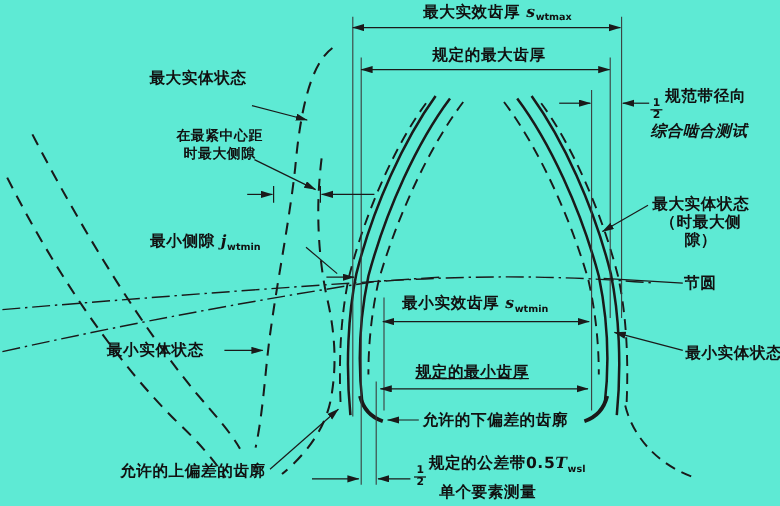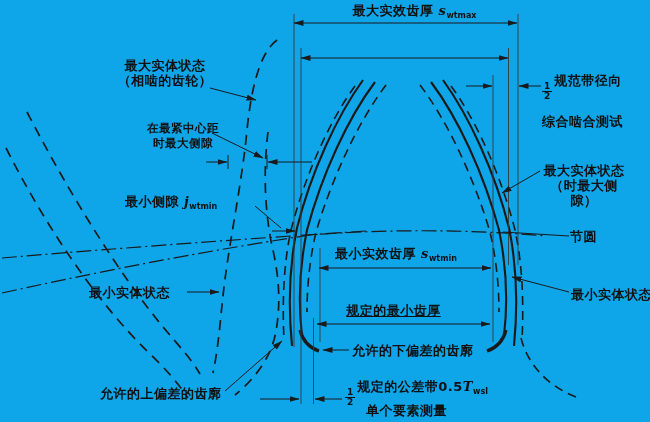--- a/index.html
+++ b/index.html
@@ -1,36 +1,36 @@
 <!DOCTYPE html>
 <html><head>
 <meta charset="utf-8">
 <style>
   html,body{margin:0;padding:0;background:#e8e8e8;}
   #figure{
-    position:relative;width:650px;height:422px;background:#0ea5e9;
+    position:relative;width:650px;height:422px;background:#5eead4;
     outline:1px solid #222;overflow:hidden;
     font-family:"DejaVu Sans","Liberation Sans",sans-serif;
     color:#111;
   }
   #drawing{position:absolute;left:0;top:0;}
   .lbl{
     position:absolute;font-size:13px;font-weight:600;line-height:15px;
     white-space:nowrap;color:#111;letter-spacing:.5px;
   }
   .lbl.center{text-align:center;white-space:normal;}
   .lbl .sym{font-style:italic;font-family:"DejaVu Serif",serif;font-weight:600;}
   .lbl sub{font-size:8px;letter-spacing:0;vertical-align:-3px;}
   .frac{
     display:inline-flex;flex-direction:column;align-items:center;
     vertical-align:-4px;font-size:9px;line-height:9px;font-weight:700;
     margin-right:2px;letter-spacing:0;
   }
   .frac .num{border-bottom:1px solid #111;padding:0 2px;}
-  .small{font-size:11.5px;margin-top:15px;}
+  .small{font-size:11.5px;}
 </style>
 </head>
 <body>
 
 <div id="figure">
 
   <svg id="drawing" width="650" height="422" viewBox="0 0 650 422">
     <defs>
       <marker id="ah" orient="auto" markerUnits="userSpaceOnUse" markerWidth="12" markerHeight="8" refX="9.5" refY="3">
         <path d="M0,0 L10,3 L0,6 z" fill="#1a1a1a"></path>
@@ -107,24 +107,24 @@
       <path d="M 540,171 L 502,193" marker-end="url(#ah)"></path>
       <path d="M 569,236 L 503,232"></path>
       <path d="M 569,292 L 512,277" marker-end="url(#ah)"></path>
     </g>
   </svg>
 
   <div class="lbl center" style="left:307px;top:3px;width:215px;">
     <span>最大实效齿厚 </span><span class="sym">s</span><sub>wtmax</sub>
   </div>
 
+  <div class="lbl center" style="left:305px;top:39px;width:205px;">规定的最大齿厚</div>
 
   <div class="lbl center" style="left:115px;top:58px;width:100px;">
     <div>最大实体状态</div>
-    <div>（相啮的齿轮）</div>
   </div>
 
   <div class="lbl center small" style="left:141px;top:106px;width:84px;">
     <div>在最紧中心距</div>
     <div>时最大侧隙</div>
   </div>
 
   <div class="lbl" style="left:125px;top:194px;">
     <span>最小侧隙 </span><span class="sym">j</span><sub>wtmin</sub>
   </div>
@@ -147,21 +147,21 @@
         <span class="den">2</span>
       </span><span>规定的公差带0.5</span><span class="sym">T</span><sub>wsl</sub>
   </div>
   <div class="lbl" style="left:366px;top:403px;">单个要素测量</div>
 
   <div class="lbl" style="left:542px;top:73px;">
     <div><span class="frac">
           <span class="num">1</span>
           <span class="den">2</span>
         </span><span>规范带径向</span></div>
-    <div style="margin-top:13px;">综合啮合测试</div>
+    <div style="margin-top:1px;font-style:italic;">综合啮合测试</div>
   </div>
 
   <div class="lbl center" style="left:538px;top:163px;width:92px;">
     <div>最大实体状态</div>
     <div>（时最大侧隙）</div>
   </div>
 
   <div class="lbl" style="left:570px;top:229px;text-align:right;">节圆</div>
 
   <div class="lbl" style="left:571px;top:287px;">最小实体状态</div>

